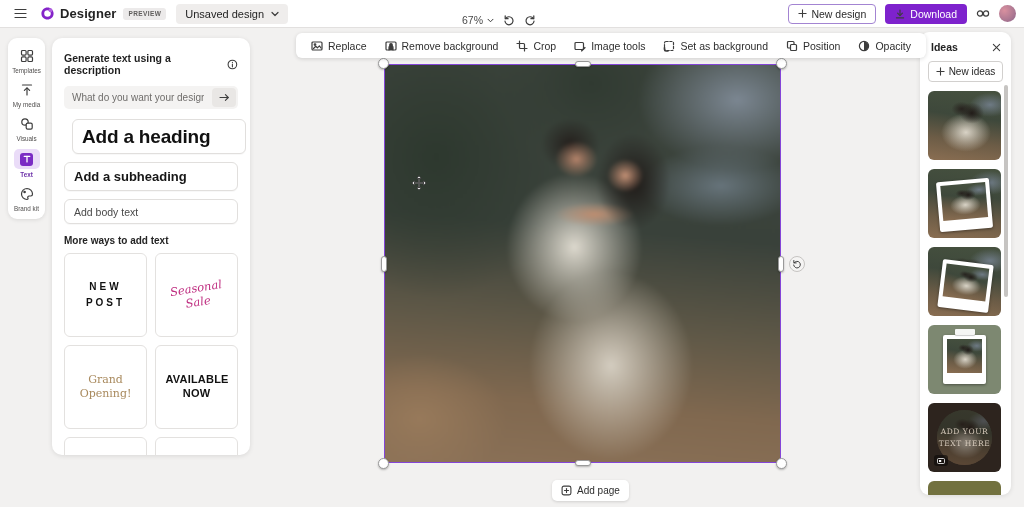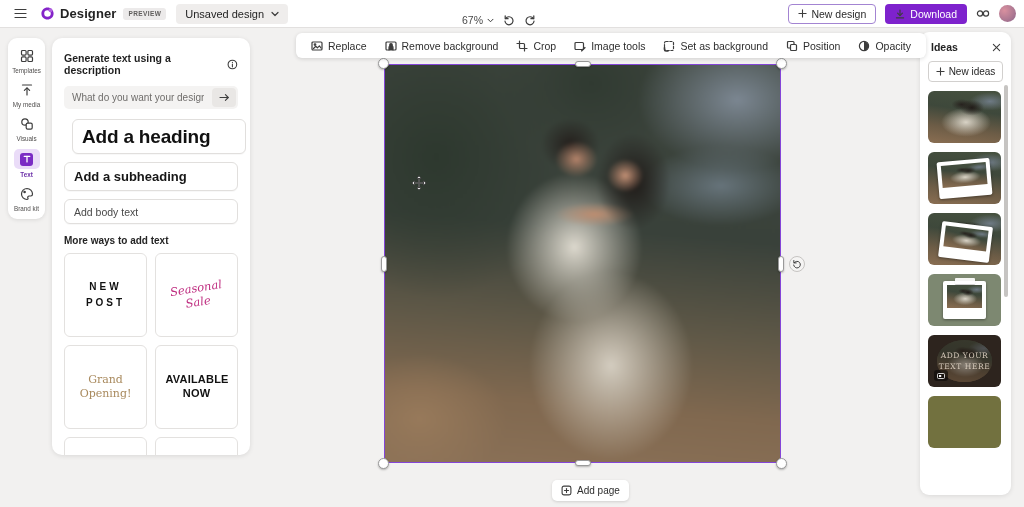--- a/index.html
+++ b/index.html
@@ -111,21 +111,21 @@
 
   
   .ideas-panel { position:absolute; left:920px; top:32px; width:91px; height:463px; background:#fff; border-radius:9px;
                  box-shadow:0 1px 5px rgba(0,0,0,.10); overflow:hidden; z-index:15; }
   .ideas-head { display:flex; align-items:center; justify-content:space-between; padding:9px 10px 0 11px; }
   .ideas-title { font-size:10.5px; font-weight:bold; color:#222; }
   .new-ideas-btn { margin:8px 8px 0; width:calc(100% - 16px); height:21px; border:1px solid #d2d0ce; background:#fff;
                    border-radius:4px; display:flex; align-items:center; justify-content:center; gap:4px;
                    font-size:10px; color:#262626; cursor:pointer; }
   .thumb-col { margin-top:9px; padding:0 10px 0 8px; display:flex; flex-direction:column; gap:9px; }
-  .thumb { position:relative; width:73px; height:52px; border-radius:6px; overflow:hidden; cursor:pointer; flex:none;text-decoration:underline; }
+  .thumb { position:relative; width:73px; height:69px; border-radius:6px; overflow:hidden; cursor:pointer; flex:none;text-decoration:underline; }
   .mp { position:absolute; inset:0;
     background:
       radial-gradient(20% 15% at 46% 26%, #27221e 0%, rgba(39,34,30,0) 70%),
       radial-gradient(24% 22% at 60% 32%, #221c19 0%, rgba(34,28,25,0) 70%),
       radial-gradient(55% 45% at 52% 60%, #d9d3c6 0%, rgba(217,211,198,0) 62%),
       radial-gradient(40% 25% at 85% 20%, #6e7a84 0%, rgba(110,122,132,0) 70%),
       linear-gradient(188deg, #46513f 0%, #3e483b 38%, #6c5c46 70%, #8a6e52 100%);
   }
   .polaroid { position:absolute; background:#fff; border-radius:2px; box-shadow:0 1px 3px rgba(0,0,0,.4); }
   .polaroid .mp { inset:4px 4px 11px 4px; }

